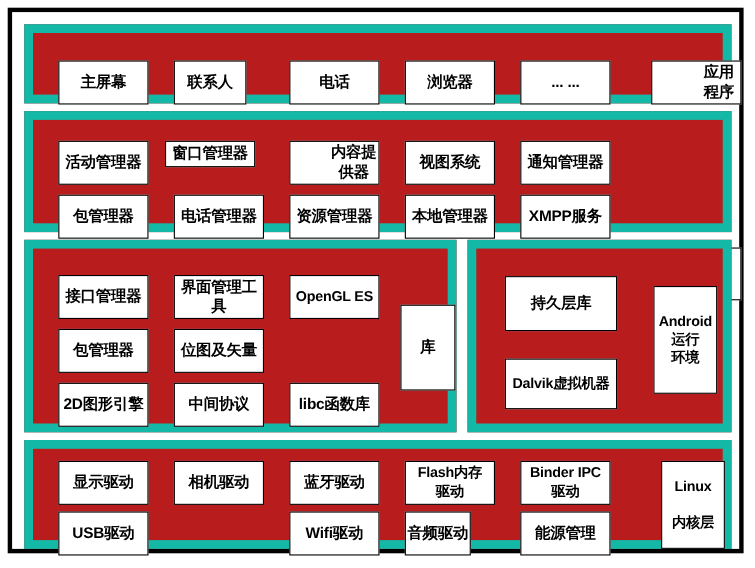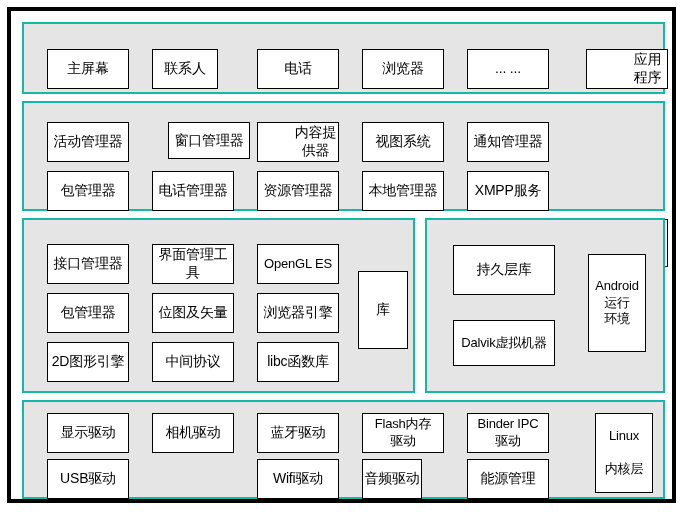--- a/index.html
+++ b/index.html
@@ -23,23 +23,24 @@
     width: 669px;
     height: 496px;
     border: 4px solid #000;
     box-sizing: border-box;
     background: #fff;
   }
 
   
   .layer {
     position: absolute;
-    border: 2px solid #14b8a6;
+    border: 8px solid #14b8a6;
     box-sizing: border-box;
-    background: #e5e5e5;
+    background: #b91c1c;
+    font-weight: bold;
   }
 
   
   .node {
     position: absolute;
     border: 1.5px solid #000;
     box-sizing: border-box;
     background: #fff;
     display: flex;
     align-items: center;
@@ -74,40 +75,39 @@
       <div class="node" style="left: 23px; top: 25px; width: 82px; height: 40px;">主屏幕</div>
       <div class="node" style="left: 128px; top: 25px; width: 66px; height: 40px;">联系人</div>
       <div class="node" style="left: 233px; top: 25px; width: 82px; height: 40px;">电话</div>
       <div class="node" style="left: 338px; top: 25px; width: 82px; height: 40px;">浏览器</div>
       <div class="node" style="left: 443px; top: 25px; width: 82px; height: 40px;">... ...</div>
       <div class="node" style="left: 562px; top: 25px; width: 82px; height: 40px; padding-left: 42px;">应用程序</div>
     </div>
 
   <div class="layer" id="layer-framework">
       <div class="node" style="left: 23px; top: 19px; width: 82px; height: 40px;">活动管理器</div>
-      <div class="node" style="left: 144px; top: 19px; width: 82px; height: 37px; text-align: center;">窗口管理器</div>
+      <div class="node" style="left: 120px; top: 19px; width: 82px; height: 24px; text-align: center;">窗口管理器</div>
       <div class="node" style="left: 233px; top: 19px; width: 82px; height: 40px; padding-left: 36px;">内容提供器</div>
       <div class="node" style="left: 338px; top: 19px; width: 82px; height: 40px;">视图系统</div>
       <div class="node" style="left: 443px; top: 19px; width: 82px; height: 40px;">通知管理器</div>
       <div class="node" style="left: 23px; top: 68px; width: 82px; height: 40px;">包管理器</div>
       <div class="node" style="left: 128px; top: 68px; width: 82px; height: 40px;">电话管理器</div>
       <div class="node" style="left: 233px; top: 68px; width: 82px; height: 40px;">资源管理器</div>
       <div class="node" style="left: 338px; top: 68px; width: 82px; height: 40px;">本地管理器</div>
       <div class="node" style="left: 443px; top: 68px; width: 82px; height: 40px;">XMPP服务</div>
       <div class="node" style="left: 562px; top: 116px; width: 82px; height: 48px;">应用程序
 框架</div>
     </div>
 
   <div class="layer" id="layer-libraries">
       <div class="node" style="left: 23px; top: 24px; width: 82px; height: 40px;">接口管理器</div>
       <div class="node" style="left: 128px; top: 24px; width: 82px; height: 40px;">界面管理工具</div>
       <div class="node small" style="left: 233px; top: 24px; width: 82px; height: 40px;">OpenGL ES</div>
       <div class="node" style="left: 23px; top: 73px; width: 82px; height: 40px;">包管理器</div>
       <div class="node" style="left: 128px; top: 73px; width: 82px; height: 40px;">位图及矢量</div>
-      <div class="node" style="left: 233px; top: 73px; width: 82px; height: 40px;">浏览器引擎</div>
       <div class="node" style="left: 23px; top: 122px; width: 82px; height: 40px;">2D图形引擎</div>
       <div class="node" style="left: 128px; top: 122px; width: 82px; height: 40px;">中间协议</div>
       <div class="node" style="left: 233px; top: 122px; width: 82px; height: 40px;">libc函数库</div>
       <div class="node tall" style="left: 334px; top: 51px; width: 50px; height: 78px;">库</div>
     </div>
 
   <div class="layer" id="layer-runtime">
       <div class="node" style="left: 26px; top: 25px; width: 102px; height: 50px;">持久层库</div>
       <div class="node small" style="left: 26px; top: 100px; width: 102px; height: 46px;">Dalvik虚拟机器</div>
       <div class="node tall small" style="left: 161px; top: 34px; width: 58px; height: 98px;">Android

